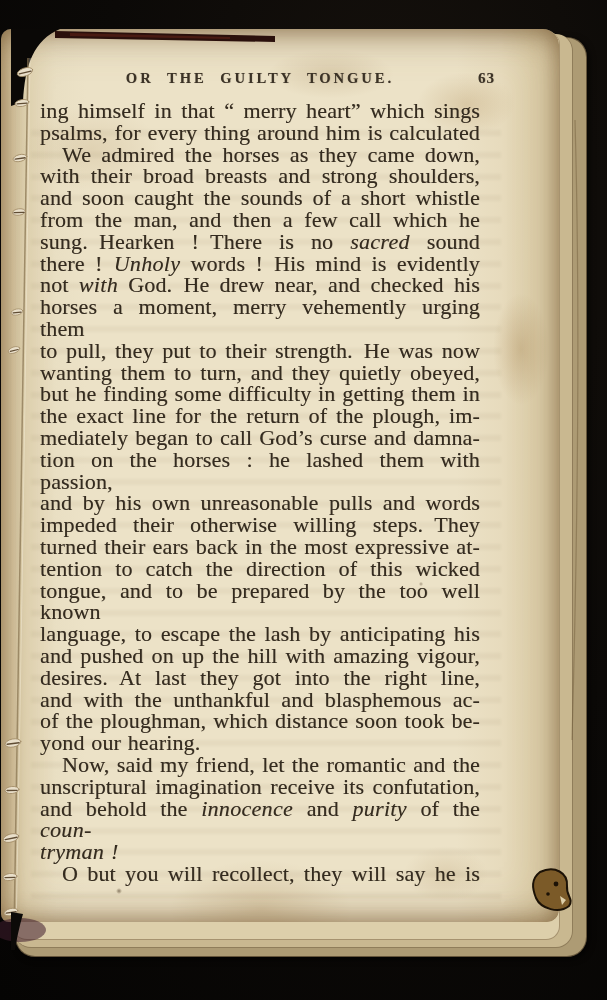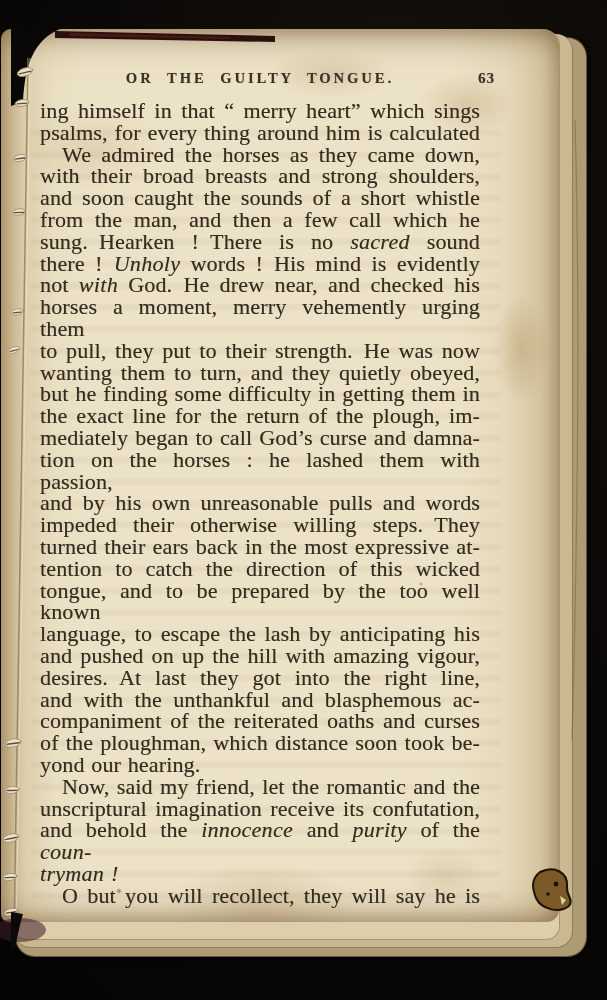--- a/index.html
+++ b/index.html
@@ -103,21 +103,20 @@
           <div class="line"><span>tion on the horses : he lashed them with passion,</span></div>
           <div class="line"><span>and by his own unreasonable pulls and words</span></div>
           <div class="line"><span>impeded their otherwise willing steps. They</span></div>
           <div class="line"><span>turned their ears back in the most expressive at-</span></div>
           <div class="line"><span>tention to catch the direction of this wicked</span></div>
           <div class="line"><span>tongue, and to be prepared by the too well known</span></div>
           <div class="line"><span>language, to escape the lash by anticipating his</span></div>
           <div class="line"><span>and pushed on up the hill with amazing vigour,</span></div>
           <div class="line"><span>desires. At last they got into the right line,</span></div>
           <div class="line"><span>and with the unthankful and blasphemous ac-</span></div>
-          <div class="line"><span>companiment of the reiterated oaths and curses</span></div>
           <div class="line"><span>of the ploughman, which distance soon took be-</span></div>
           <div class="line no-just"><span>yond our hearing.</span></div>
           <div class="line indent"><span>Now, said my friend, let the romantic and the</span></div>
           <div class="line"><span>unscriptural imagination receive its confutation,</span></div>
           <div class="line"><span>and behold the </span><i>innocence</i><span> and </span><i>purity</i><span> of the </span><i>coun-</i></div>
           <div class="line no-just"><i>tryman !</i></div>
           <div class="line indent"><span>O but you will recollect, they will say he is</span></div>
         </div>
     </div>
   </div>

